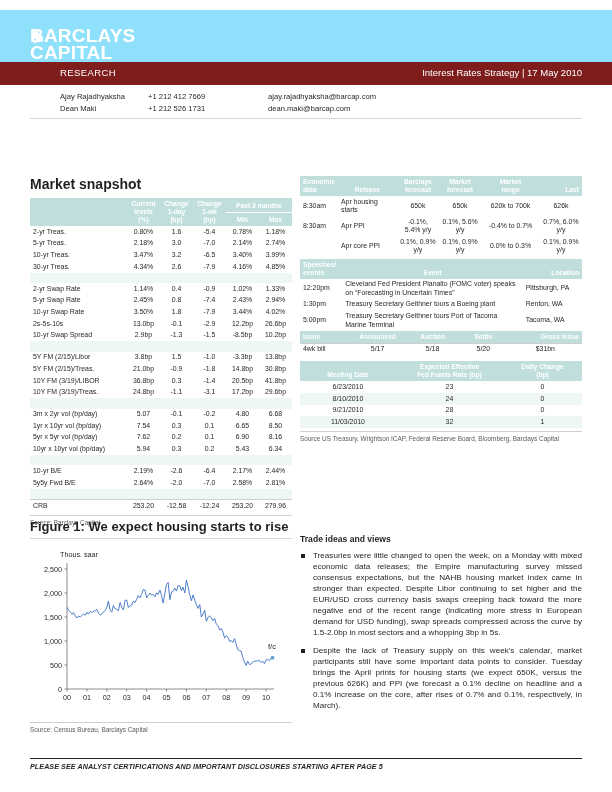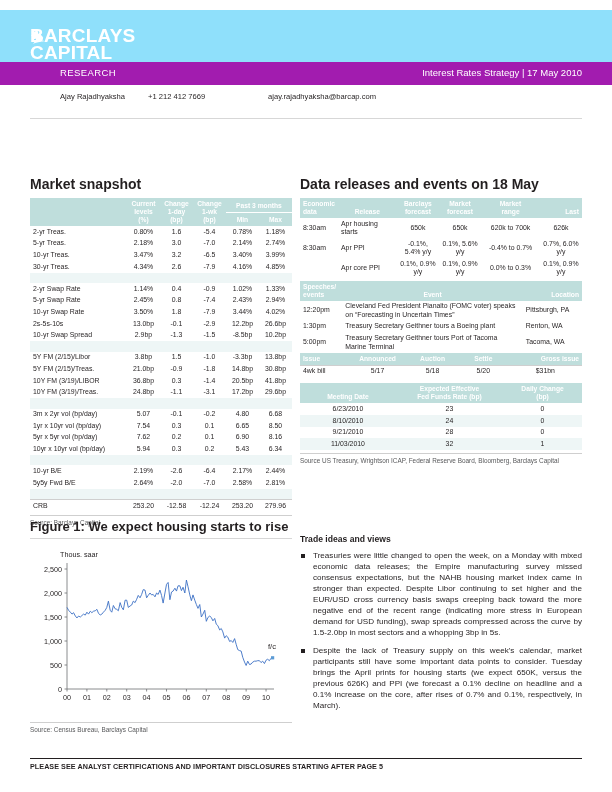--- a/index.html
+++ b/index.html
@@ -22,21 +22,21 @@
     position:absolute;left:30px;top:17px;
     color:#ffffff;font-size:19px;line-height:17px;font-weight:bold;
     letter-spacing:.2px;
   }
   .logo .l2{display:block;}
   .logo-mark{
     position:absolute;left:31px;top:20px;width:13px;height:15px;
   }
   .bluebar{
     position:absolute;left:0;top:62px;width:612px;height:23px;
-    background:#a21caf;
+    background:#7f1d1d;
   }
   .bluebar .research{
     position:absolute;left:60px;top:5px;color:#fff;font-size:9.5px;letter-spacing:.4px;
   }
   .bluebar .strat{
     position:absolute;right:30px;top:5px;color:#fff;font-size:9.5px;
   }
   .contacts{position:absolute;left:60px;top:92px;font-size:7.6px;color:#231f20;}
   .contacts .row{display:flex;margin-bottom:2.5px;}
   .contacts .nm{width:88px;}
@@ -87,21 +87,21 @@
   .bullets{margin:0;padding:0;list-style:none;}
   .bullets li{
     position:relative;padding-left:13px;margin-bottom:7px;
     font-size:8.1px;line-height:11px;text-align:justify;color:#231f20;
   }
   .bullets li:before{
     content:"";position:absolute;left:1px;top:4px;width:3.5px;height:3.5px;background:#231f20;
   }
 
   .footer-rule{position:absolute;left:30px;top:758px;width:552px;height:1px;background:#231f20;}
-  .footer-txt{position:absolute;left:30px;top:762px;font-size:7.2px;font-weight:bold;letter-spacing:.05px;}
+  .footer-txt{position:absolute;left:30px;top:762px;font-size:7.2px;font-weight:bold;letter-spacing:.05px;font-style:italic;}
 </style>
 </head>
 <body>
 
 <div class="page">
 
   <div class="masthead">
     <svg class="logo-mark" viewBox="0 0 13 15">
       <path d="M6.5 0.4 C4.3 1.1 2.2 1.6 0.6 1.9 C1.8 3.1 2.6 4.2 3.1 5.4 C1.9 5.1 1 5.0 0.2 5.0 C1.3 6.4 2.1 7.9 2.5 9.4 C3.4 9.0 4.3 8.8 5.1 8.9 C4.5 10.6 3.4 12.3 2.0 14.0 C4.6 12.9 7.6 12.0 10.6 11.6 C11.9 11.4 12.7 11.2 12.9 10.9 C12.4 10.6 11.6 10.5 10.6 10.6 C11.3 9.5 11.9 8.2 12.2 6.9 C11.5 7.4 10.7 7.8 9.9 8.0 C10.3 6.2 10.2 4.3 9.5 2.5 C8.8 3.3 8.1 3.9 7.4 4.3 C7.4 3.0 7.1 1.7 6.5 0.4 Z" fill="#ffffff"></path>
     </svg>
@@ -114,20 +114,25 @@
   <div class="bluebar">
     <div class="research">RESEARCH</div>
     <div class="strat">Interest Rates Strategy | 17 May 2010</div>
   </div>
 
   <div class="contacts">
     <div class="row">
       <span class="nm">Ajay Rajadhyaksha</span>
       <span class="ph">+1 212 412 7669</span>
       <span>ajay.rajadhyaksha@barcap.com</span>
+    </div>
+    <div class="row">
+      <span class="nm">Dean Maki</span>
+      <span class="ph">+1 212 526 1731</span>
+      <span>dean.maki@barcap.com</span>
     </div>
   </div>
   <div class="contact-rule"></div>
 
 
   <div class="col-left">
     <div class="secthead">Market snapshot</div>
 
     <table class="t" id="ms">
       <colgroup>
@@ -338,21 +343,20 @@
             <td>-12.24</td>
             <td>253.20</td>
             <td>279.96</td>
           </tr>
         </tbody>
     </table>
     <div class="src">Source: Barclays Capital</div>
   </div>
 
   <div class="col-right">
-    <div class="secthead">Data releases and events on 18 May</div>
 
     <table class="t dr">
       <colgroup>
           <col style="width:13%">
           <col style="width:21%">
           <col style="width:15%">
           <col style="width:15%">
           <col style="width:21%">
           <col style="width:15%">
         </colgroup>

